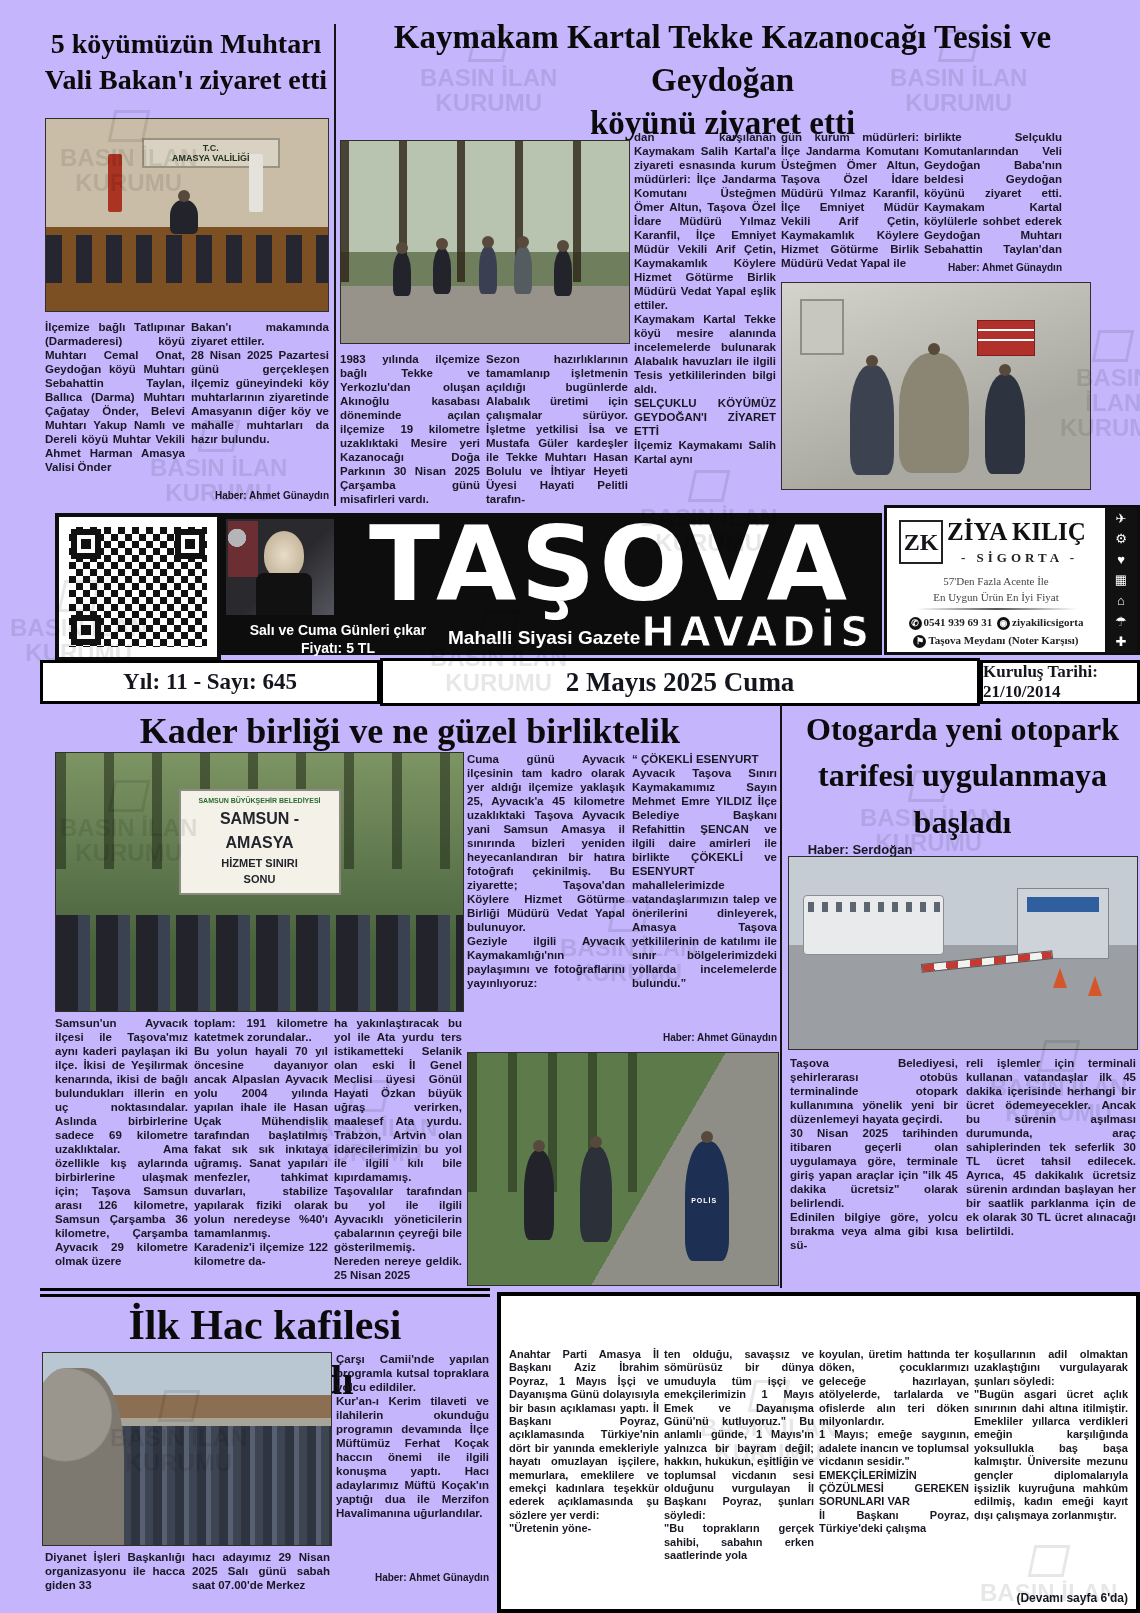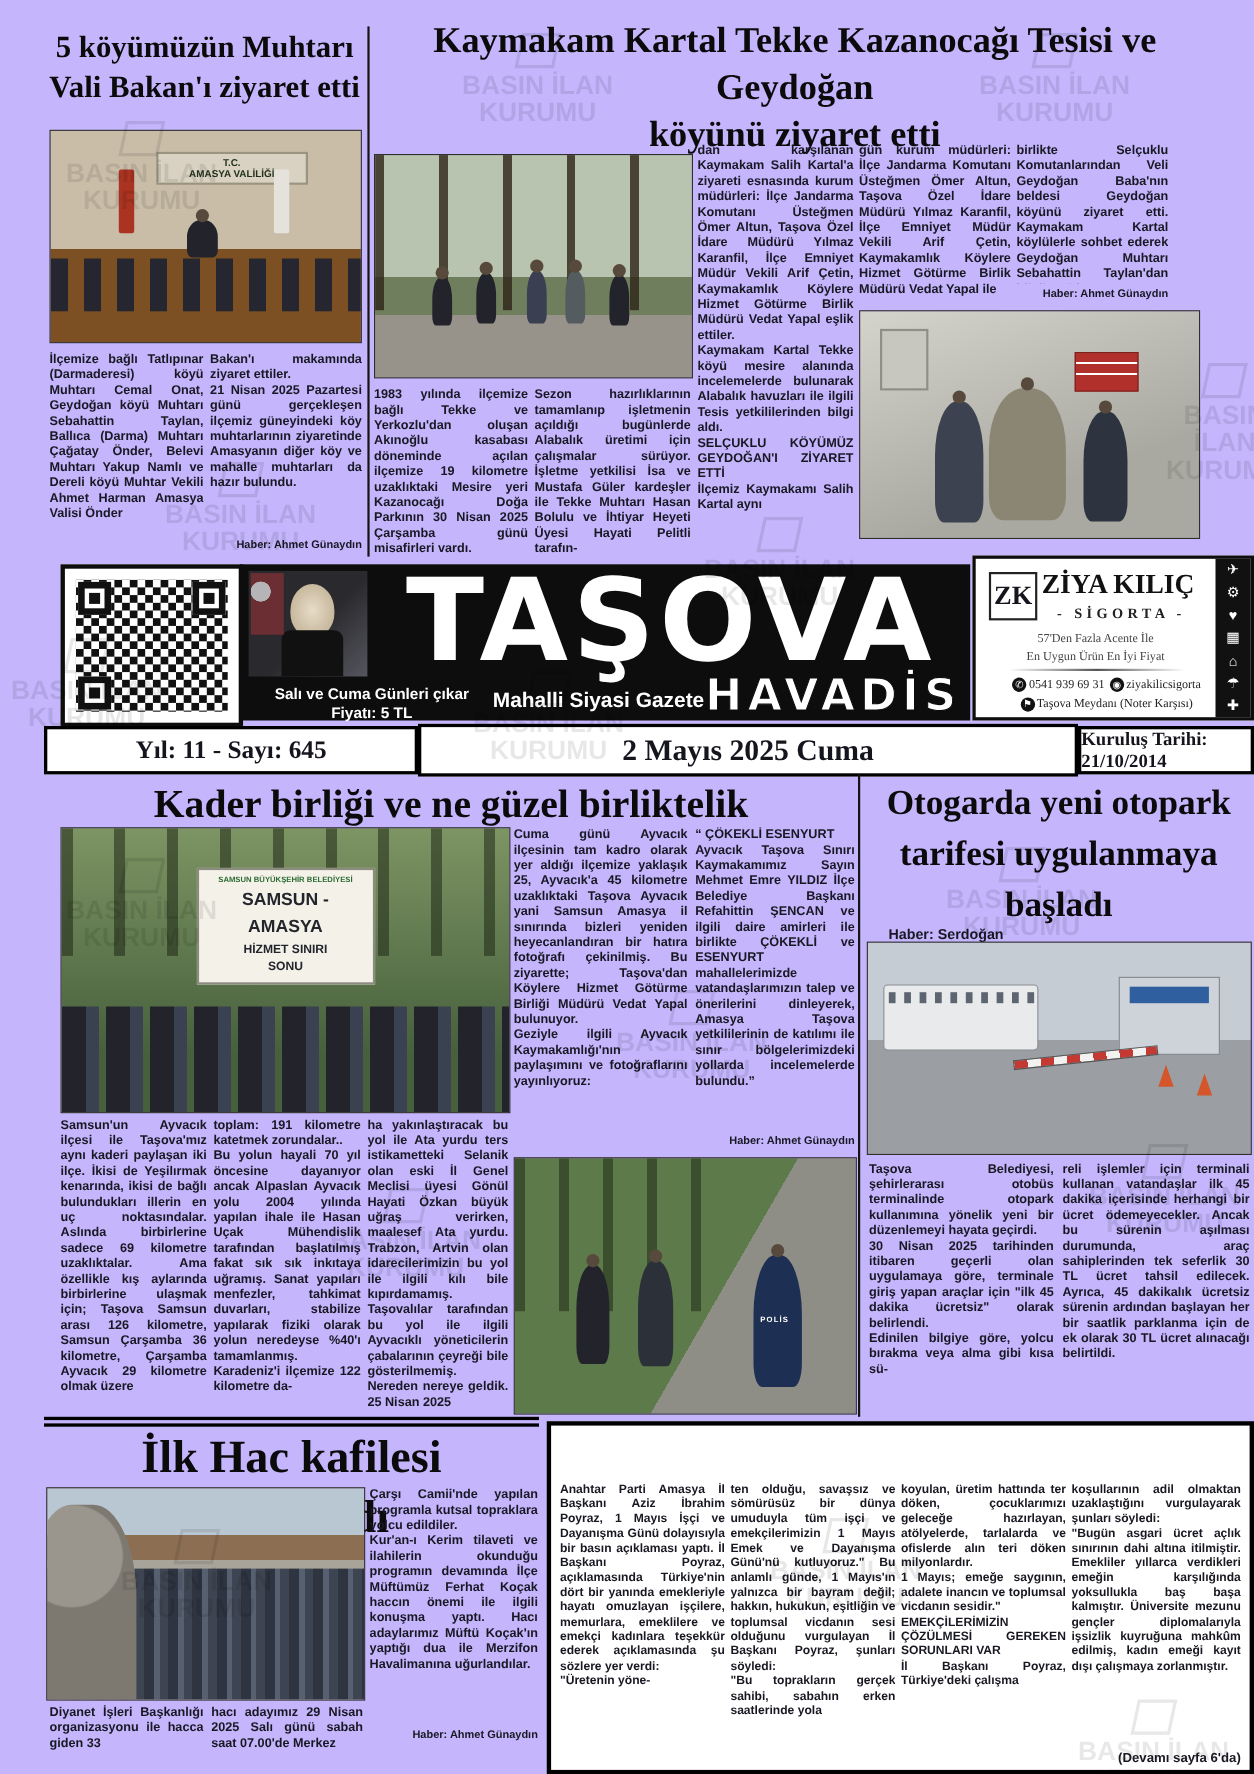--- a/index.html
+++ b/index.html
@@ -41,22 +41,22 @@
   .adbox{position:absolute;background:#fff;border:3px solid #0d0d0d;box-sizing:border-box;}
   .ad-strip{position:absolute;right:0;top:0;bottom:0;width:32px;background:#111;color:#fff;
       display:flex;flex-direction:column;align-items:center;justify-content:space-around;font-size:13px;}
   .zk{position:absolute;left:12px;top:12px;width:40px;height:40px;border:2px solid #222;
       font-family:"Liberation Serif",serif;font-weight:700;font-size:24px;display:flex;align-items:center;justify-content:center;}
   .ad-name{position:absolute;left:60px;top:10px;font-family:"Liberation Serif",serif;font-weight:700;font-size:25px;color:#111;}
   .ad-type{position:absolute;left:74px;top:42px;font-family:"Liberation Serif",serif;font-weight:700;font-size:13px;letter-spacing:4px;color:#222;}
   .ad-slogan{position:absolute;left:0;top:66px;width:218px;text-align:center;font-family:"Liberation Serif",serif;
       font-size:11px;line-height:1.45;color:#444;white-space:pre-line;}
   .ad-div{position:absolute;left:30px;top:100px;width:160px;height:2px;background:linear-gradient(90deg,transparent,#555,transparent);}
-  .ad-row{position:absolute;left:12px;width:212px;text-align:center;font-family:"Liberation Serif",serif;
-      font-weight:400;font-size:11px;color:#222;}
+  .ad-row{position:absolute;left:2px;width:212px;text-align:center;font-family:"Liberation Serif",serif;
+      font-weight:700;font-size:11px;color:#222;}
   .ad-ic{display:inline-block;background:#111;color:#fff;border-radius:50%;width:13px;height:13px;line-height:13px;
       font-size:9px;text-align:center;margin:0 2px;}
   
   .band-people{position:absolute;left:0;right:0;background:
       repeating-linear-gradient(90deg,#262630 0 16px,rgba(0,0,0,0) 16px 30px);}
   .sign{position:absolute;background:#f3f1e8;border:2px solid #8b8b80;text-align:center;color:#23321f;}
   .person{position:absolute;background:#23232c;border-radius:45% 45% 18% 18%;}
   .person::before{content:"";position:absolute;left:50%;top:-10px;transform:translateX(-50%);
       width:12px;height:12px;border-radius:50%;background:#574a3c;}
   .alinteri-box{position:absolute;background:#fff;border:4px solid #000;box-sizing:border-box;}
@@ -74,21 +74,21 @@
     <div class="sign" style="left:34%;top:10%;width:46%;padding:3px 2px;font-size:9px;font-weight:700;white-space:pre-line;background:#d9d2c2;border-color:#9a937f;">T.C.
 AMASYA VALİLİĞİ</div>
     <div class="abs" style="left:22%;top:18%;width:14px;height:58px;background:#a32;border-radius:2px;"></div>
     <div class="abs" style="left:72%;top:18%;width:14px;height:58px;background:#e4e2da;border-radius:2px;"></div>
     <div class="band-people" style="bottom:28px;height:48px;"></div>
     <div class="person" style="left:44%;top:42%;width:28px;height:34px;"></div>
   </div>
 
   <div class="col" style="left:45px;top:320px;width:140px;height:172px;">İlçemize bağlı Tatlıpınar (Darmaderesi) köyü Muhtarı Cemal Onat, Geydoğan köyü Muhtarı Sebahattin Taylan, Ballıca (Darma) Muhtarı Çağatay Önder, Belevi Muhtarı Yakup Namlı ve Dereli köyü Muhtar Vekili Ahmet Harman Amasya Valisi Önder</div>
   <div class="col" style="left:191px;top:320px;width:138px;height:160px;">Bakan'ı makamında ziyaret ettiler.
-21 Nisan 2025 Pazartesi günü gerçekleşen ilçemiz güneyindeki köy muhtarlarının ziyaretinde Amasyanın diğer köy ve mahalle muhtarları da hazır bulundu.</div>
+28 Nisan 2025 Pazartesi günü gerçekleşen ilçemiz güneyindeki köy muhtarlarının ziyaretinde Amasyanın diğer köy ve mahalle muhtarları da hazır bulundu.</div>
   <div class="byline" style="left:191px;top:490px;width:138px;">Haber: Ahmet Günaydın</div>
 
   <div class="vrule" style="left:334px;top:24px;height:482px;"></div>
 
   <div class="hserif" style="left:345px;top:16px;width:755px;font-size:33px;">Kaymakam Kartal Tekke Kazanocağı Tesisi ve Geydoğan
 köyünü ziyaret etti</div>
 
   <div class="photo" style="left:340px;top:140px;width:288px;height:202px;background:linear-gradient(#b8c4b0 0 55%,#6f7f5e 55% 72%,#97928a 72%);">
     <div class="abs" style="inset:0 0 30% 0;background:repeating-linear-gradient(90deg,rgba(45,35,22,.8) 0 8px,rgba(0,0,0,0) 8px 58px);"></div>
     <div class="person" style="left:18%;top:55%;width:18px;height:44px;"></div>

